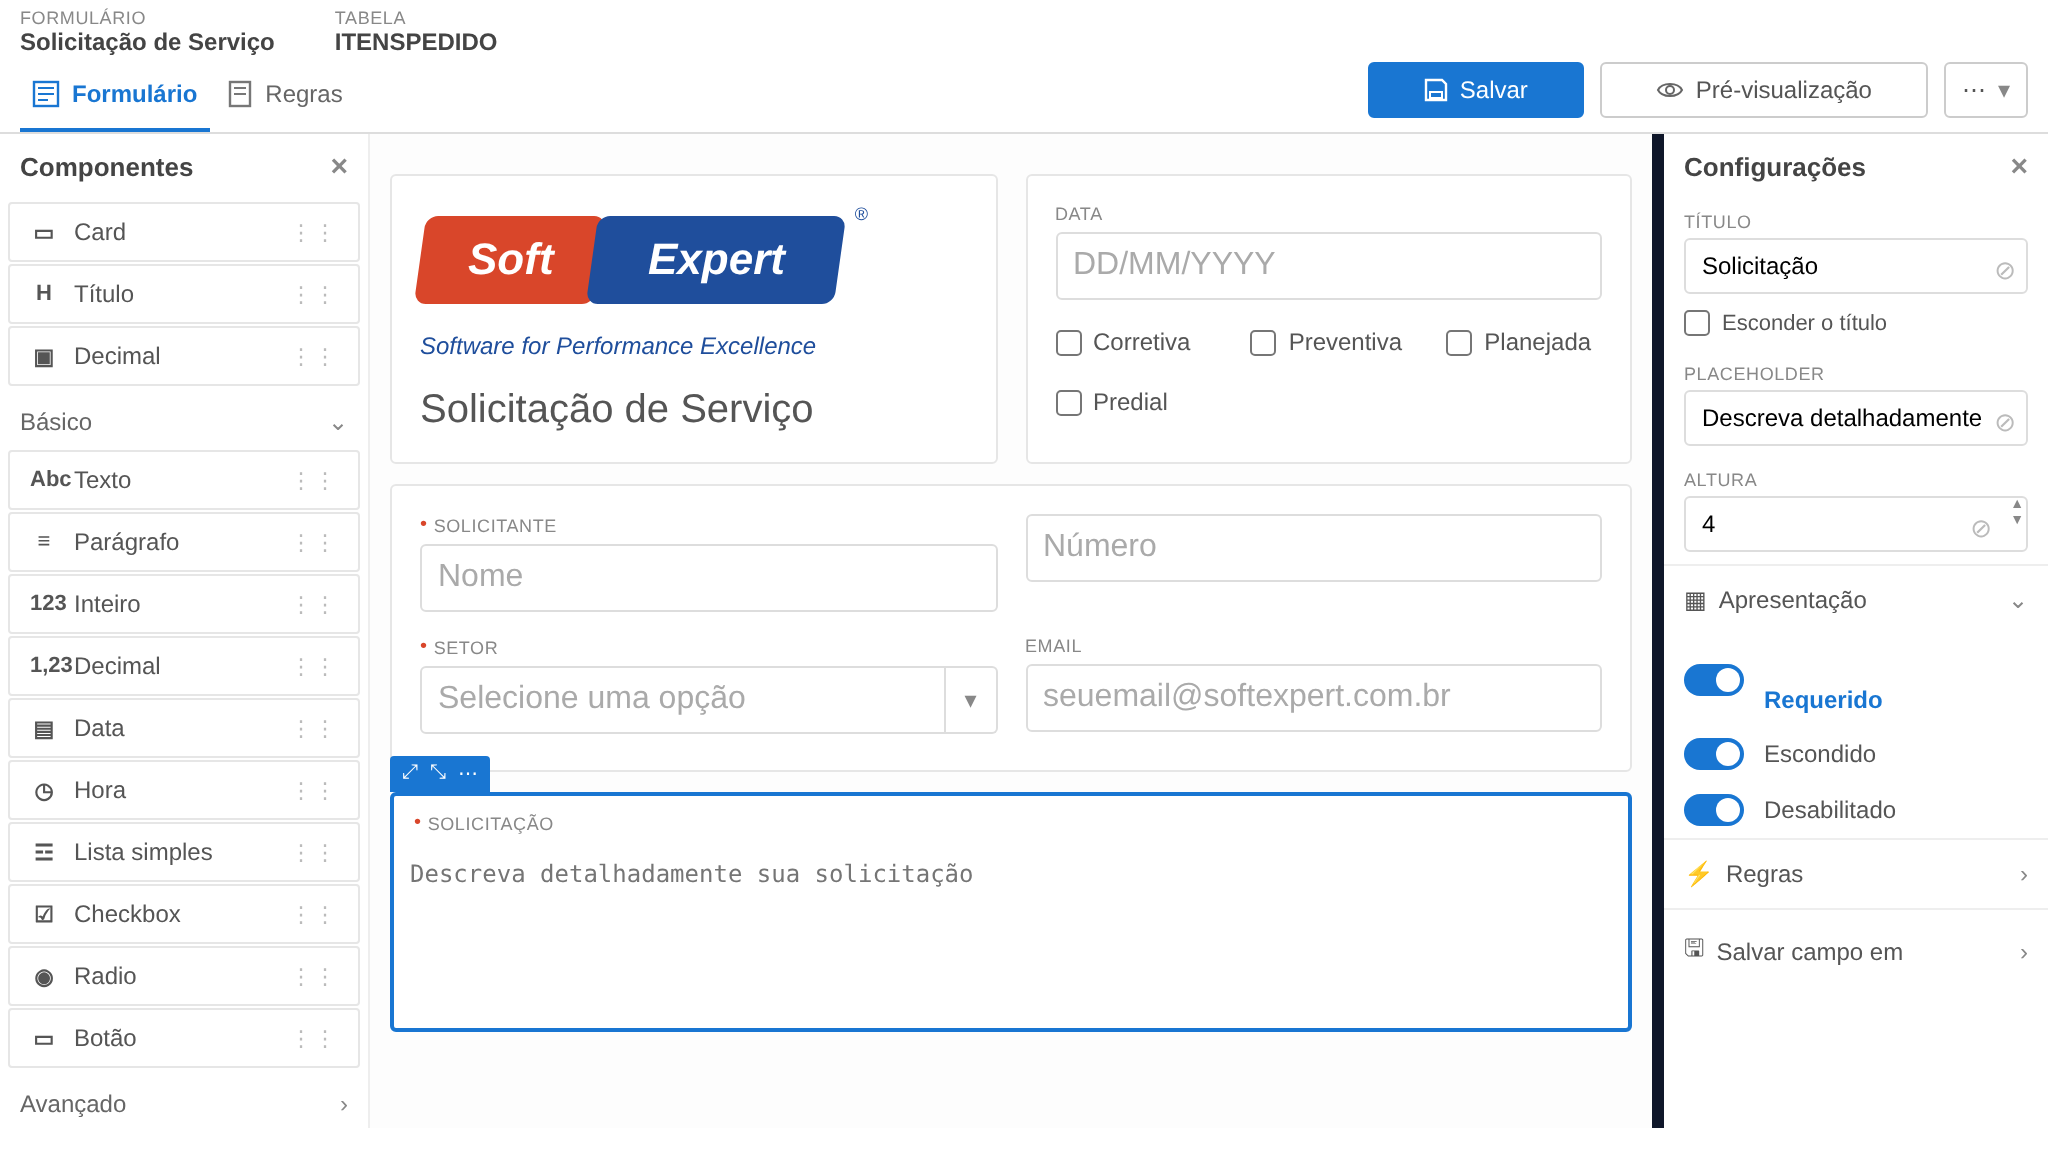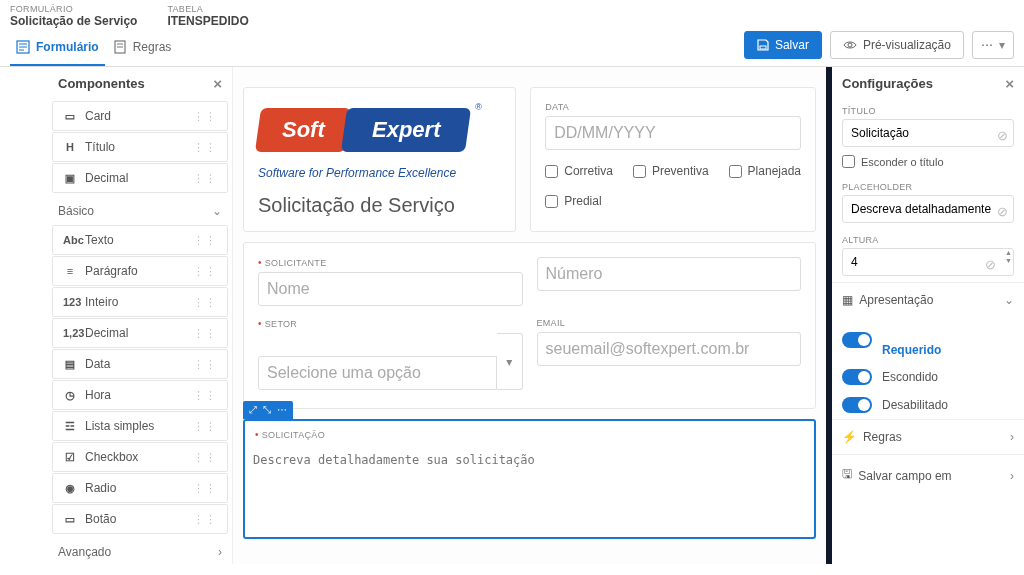--- a/index.html
+++ b/index.html
@@ -7,24 +7,24 @@
 .topbar { display: flex; align-items: flex-start; padding: 4px 10px 0 10px; gap: 30px; }
 .topbar-item { display: flex; flex-direction: column; }
 .topbar-label { font-size: 9px; color: #888; letter-spacing: 0.3px; }
 .topbar-value { font-size: 12px; font-weight: bold; color: #444; }
 .toolbar { display: flex; justify-content: space-between; align-items: center; padding: 0 10px; margin-top: 2px; border-bottom: 1px solid #ddd; }
 .tabs { display: flex; gap: 2px; }
 .tab { padding: 10px 6px; display: flex; align-items: center; gap: 6px; color: #666; cursor: pointer; border-bottom: 2px solid transparent; }
 .tab.active { color: #1976d2; border-bottom: 2px solid #1976d2; font-weight: bold; }
 .tab-icon { width: 14px; height: 14px; display: inline-block; }
 .toolbar-actions { display: flex; gap: 8px; padding-bottom: 6px; }
-.btn { padding: 6px 12px; border: 1px solid #ccc; background: #fff; border-radius: 3px; cursor: pointer; display: flex; align-items: center; gap: 6px; font-size: 12px; color: #555; }
+.btn { padding: 6px 27px; border: 1px solid #ccc; background: #fff; border-radius: 3px; cursor: pointer; display: flex; align-items: center; gap: 6px; font-size: 12px; color: #555; }
 .btn-primary { background: #1976d2; color: #fff; border-color: #1976d2; }
 .btn-more { padding: 6px 8px; }
-.main { display: flex; height: calc(575px - 78px); padding-left: 48px; }
+.main { display: flex; height: calc(575px - 78px); }
 .sidebar-left { width: 185px; border-right: 1px solid #eee; overflow-y: auto; }
 .panel-header { display: flex; justify-content: space-between; align-items: center; padding: 8px 10px; font-weight: bold; color: #444; font-size: 13px; }
 .comp-group { }
 .comp-item { display: flex; align-items: center; justify-content: space-between; padding: 7px 10px; border: 1px solid #e6e6e6; margin: 1px 4px; border-radius: 2px; cursor: grab; font-size: 12px; }
 .comp-item-left { display: flex; align-items: center; gap: 8px; }
 .comp-icon { width: 14px; text-align: center; font-size: 11px; color: #555; font-weight: bold; }
 .grip { color: #bbb; font-size: 11px; letter-spacing: 1px; }
 .group-title { display: flex; justify-content: space-between; align-items: center; padding: 10px 10px 6px 10px; color: #666; font-size: 12px; cursor: pointer; }
 .canvas { flex: 1; background: #fdfdfd; padding: 20px 10px 10px 10px; overflow-y: auto; }
 .card { background: #fff; border: 1px solid #e6e6e6; border-radius: 3px; padding: 14px; margin-bottom: 10px; }
@@ -41,21 +41,21 @@
 .form-title { font-size: 20px; color: #555; margin-top: 14px; }
 .field-label { font-size: 9px; color: #888; letter-spacing: 0.3px; margin-bottom: 4px; display: flex; align-items: center; gap: 3px; }
 .req-dot { color: #d9462a; font-size: 10px; }
 .input { width: 100%; border: 1px solid #ddd; border-radius: 3px; padding: 7px 8px; font-size: 16px; color: #888; background: #fff; }
 .input::placeholder { color: #aaa; }
 .checkbox-grid { display: grid; grid-template-columns: 1fr 1fr 1fr; gap: 16px 20px; margin-top: 14px; }
 .chk { display: flex; align-items: center; gap: 6px; font-size: 12px; color: #555; }
 .chk input { width: 13px; height: 13px; }
 .form-grid { display: grid; grid-template-columns: 1fr 1fr; gap: 12px 14px; }
 .select-wrap { display: flex; }
-.select-wrap .input { border-top-right-radius: 0; border-bottom-right-radius: 0; margin-top: 23px; }
+.select-wrap .input { border-top-right-radius: 0; border-bottom-right-radius: 0; }
 .select-btn { width: 28px; border: 1px solid #ddd; border-left: none; border-radius: 0 3px 3px 0; display: flex; align-items: center; justify-content: center; background: #fff; cursor: pointer; }
 .selected-field { border: 2px solid #1976d2; position: relative; margin: 0; }
 .sel-handle { position: absolute; top: -20px; left: -2px; background: #1976d2; color: #fff; display: flex; gap: 6px; padding: 3px 6px; font-size: 10px; border-radius: 2px 2px 0 0; }
 .textarea { width: 100%; border: 1px solid #ddd; border-radius: 0; padding: 7px 8px; font-size: 12px; resize: none; height: 88px; border: none; }
 .sidebar-right { width: 198px; border-left: 6px solid #0f172a; overflow-y: auto; }
 .cfg-section-label { font-size: 9px; color: #888; letter-spacing: 0.3px; padding: 6px 10px 3px 10px; }
 .cfg-input-wrap { padding: 0 10px 6px 10px; position: relative; }
 .cfg-input { width: 100%; border: 1px solid #ddd; border-radius: 3px; padding: 6px 22px 6px 8px; font-size: 12px; }
 .cfg-clear { position: absolute; right: 16px; top: 50%; transform: translateY(-56%); color: #bbb; cursor: pointer; font-size: 13px; }
 .cfg-check { display: flex; align-items: center; gap: 6px; padding: 2px 10px 8px 10px; font-size: 11px; color: #555; }

